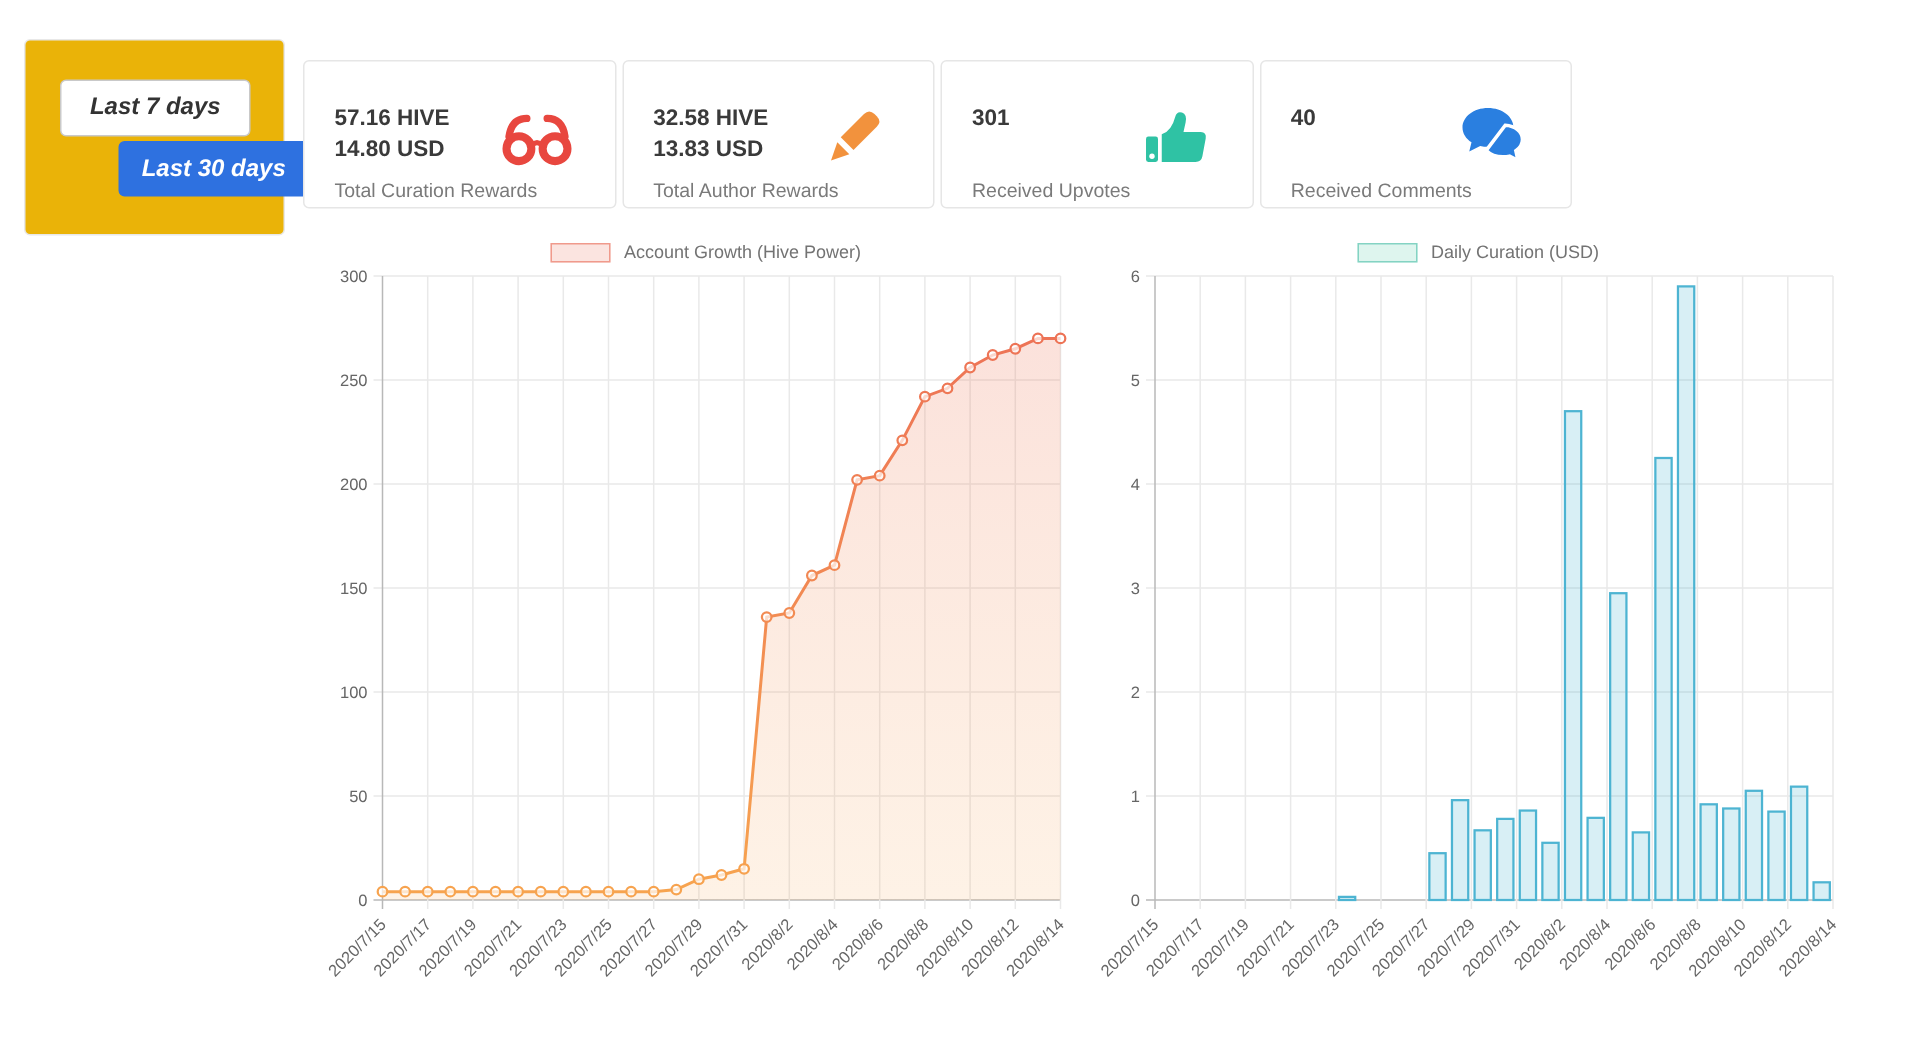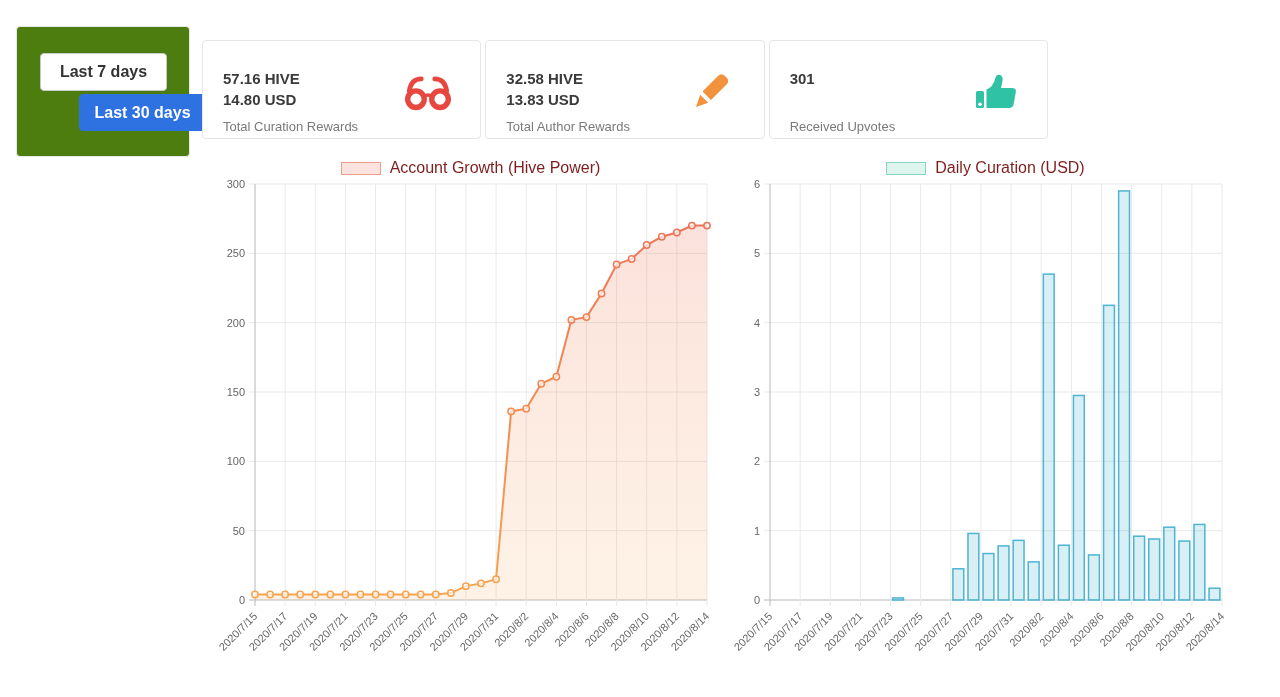--- a/index.html
+++ b/index.html
@@ -1,21 +1,21 @@
 <!DOCTYPE html>
 <html><head>
 <meta charset="utf-8">
 <style>
   * { box-sizing: border-box; margin: 0; padding: 0; }
   html, body { width: 1280px; height: 697px; background: #ffffff; overflow: hidden; position: relative;
     font-family: "Liberation Sans", "DejaVu Sans", sans-serif; }
 
   
   .range-card { position: absolute; left: 16px; top: 26px; width: 174px; height: 131px;
-    background: #4d7c0f; border: 1px solid #e8e8e8; border-radius: 4px; }
+    background: #eab308; border: 1px solid #e8e8e8; border-radius: 4px; font-style: italic; }
   .btn { position: absolute; left: 23px; width: 127px; display: flex; align-items: center; justify-content: center;
     font-weight: bold; font-size: 16px; border-radius: 4px; cursor: pointer; }
   .btn-7  { top: 26px; height: 38px; background: #ffffff; border: 1px solid #c9c9c9; color: #333; }
   .btn-30 { top: 67px; height: 37px; background: #2e71e0; border: 1px solid #2e71e0; color: #fff; }
 
   
   .stats-row { position: absolute; left: 202px; top: 40px; width: 846px; height: 99px;
     display: flex; gap: 4px; }
   .stat-card { flex: 1; position: relative; background: #fff; border: 1px solid #e6e6e6; border-radius: 4px;
     padding: 27px 20px 14px 20px; }
@@ -23,21 +23,21 @@
   .stat-label { font-size: 13px; color: #7a7a7a; margin-top: 9px; }
   .stat-icon { position: absolute; right: 26px; top: 50%; transform: translateY(-50%); width: 52px; height: 48px; }
   .stat-icon svg { width: 100%; height: 100%; display: block; }
 
   
   .chart-box { position: absolute; top: 160px; width: 505px; }
   .chart-box.left { left: 218px; }
   .chart-box.right { left: 733px; }
   .legend { display: flex; align-items: center; justify-content: center; gap: 9px; height: 16px; cursor: pointer; }
   .legend-swatch { width: 40px; height: 13px; border: 1.5px solid transparent; }
-  .legend-label { font-size: 16px; color: #7f1d1d; }
+  .legend-label { font-size: 12px; color: #737373; }
   .chart-svg { display: block; margin-top: 2px; }
   .tick { font-family: "Liberation Sans", "DejaVu Sans", sans-serif; font-size: 11px; fill: #666; }
 </style>
 </head>
 <body>
 
 <div class="range-card">
   <div class="btn btn-7">Last 7 days</div>
   <div class="btn btn-30" id="btn-30" style="background: rgb(46, 113, 224); border-color: rgb(46, 113, 224); margin-left: 39px;">Last 30 days</div>
 </div>
@@ -83,20 +83,31 @@
       <svg viewBox="0 0 48 48">
         <g fill="currentColor">
           <rect x="5" y="25" width="8" height="17" rx="1.6"></rect>
           <path d="M15.5,42 L15.5,23.5 Q22,21.5 24.5,11.8 Q25.5,8 29,9 Q32.5,10.2 31.4,15.6 L30,22 L41.5,22 Q45.5,22.3 44.8,26.3 L42.6,38.2 Q41.9,42 38,42 Z"></path>
         </g>
         <circle cx="9" cy="38.2" r="1.8" fill="#ffffff"></circle>
       </svg>
     </span>
   </div>
 
+  <div class="stat-card">
+    <div class="stat-v">40</div>
+    <div class="stat-v"></div>
+    <div class="stat-label">Received Comments</div>
+    <span class="stat-icon" id="stat-icon-3" style="color: rgb(42, 127, 224);">
+      <svg viewBox="0 0 52 44">
+        <path fill="currentColor" d="M23,4 C13.5,4 6,9.8 6,17 c0,4 2.3,7.5 6,9.9 L10.5,33 l7.3-3.7 c1.7,0.4 3.4,0.6 5.2,0.6 9.5,0 17-5.8 17-12.9 C40,9.8 32.5,4 23,4 Z"></path>
+        <path fill="currentColor" stroke="#ffffff" stroke-width="2.4" d="M34.5,15.5 c6.5,0.3 11.5,4.4 11.5,9.5 0,3-1.7,5.7-4.4,7.5 L43,39 l-5.6-2.9 c-1.4,0.3-2.9,0.5-4.4,0.5 -4.6,0-8.7-1.7-11.2-4.3 Z"></path>
+      </svg>
+    </span>
+  </div>
 </div>
 
 <div class="chart-box left">
   <div class="legend">
     <span class="legend-swatch" id="legend-swatch-0" style="background: rgb(251, 228, 224); border-color: rgb(240, 154, 140);"></span>
     <span class="legend-label">Account Growth (Hive Power)</span>
   </div>
   <svg class="chart-svg" id="chart-svg-0" width="505" height="500">
       <defs>
         <linearGradient id="lg0" gradientUnits="userSpaceOnUse" x1="0" y1="6" x2="0" y2="422">

